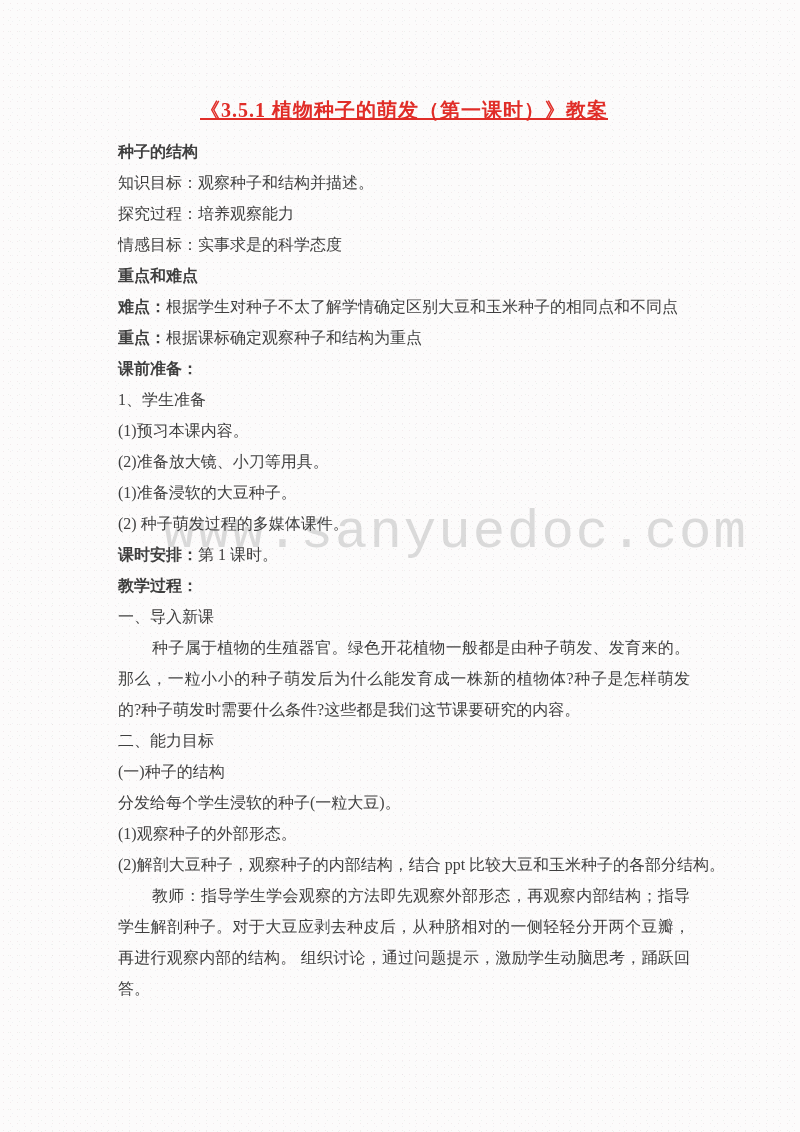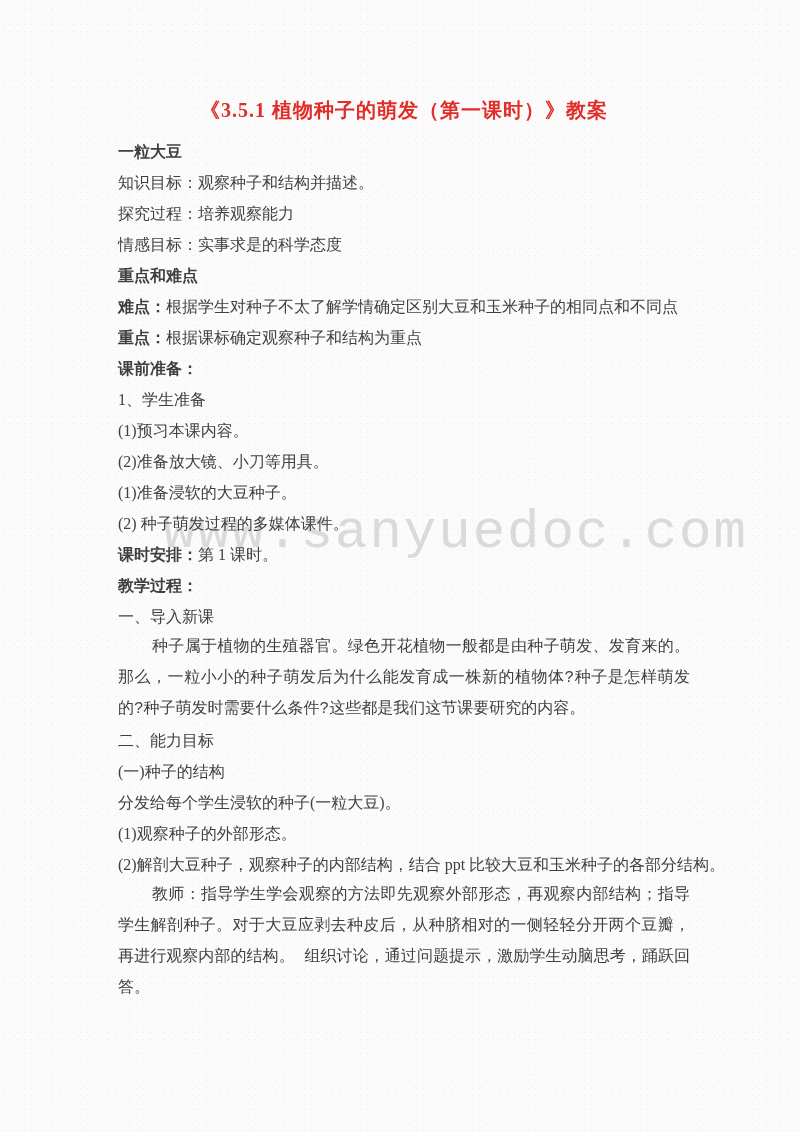--- a/index.html
+++ b/index.html
@@ -51,36 +51,35 @@
     font-size: 16px;
     line-height: 31px;
     white-space: nowrap;
   }
   .para {
     margin: 0;
     font-size: 16px;
     line-height: 31px;
     text-align: justify;
     text-indent: 34px;
-    font-family: Liberation Mono, monospace;
   }
   .bold, .b { font-weight: bold; }
 </style>
 </head>
 <body>
 
 <div class="page" style="color: rgb(63, 63, 63);">
 
   <div class="watermark">www.sanyuedoc.com</div>
 
   <div class="content">
 
-    <p class="title" style="color: rgb(224, 45, 40);">《3.5.1 植物种子的萌发（第一课时）》教案</p>
+    <p class="title" style="color: rgb(224, 45, 40); text-decoration: underline;">《3.5.1 植物种子的萌发（第一课时）》教案</p>
 
-    <p class="line bold">一粒大豆</p>
+    <p class="line bold">种子的结构</p>
     <p class="line">知识目标：观察种子和结构并描述。</p>
     <p class="line">探究过程：培养观察能力</p>
     <p class="line">情感目标：实事求是的科学态度</p>
 
     <p class="line bold">重点和难点</p>
 
     <p class="line"><span class="b">难点：</span><span>根据学生对种子不太了解学情确定区别大豆和玉米种子的相同点和不同点</span></p>
 
     <p class="line"><span class="b">重点：</span><span>根据课标确定观察种子和结构为重点</span></p>
 

